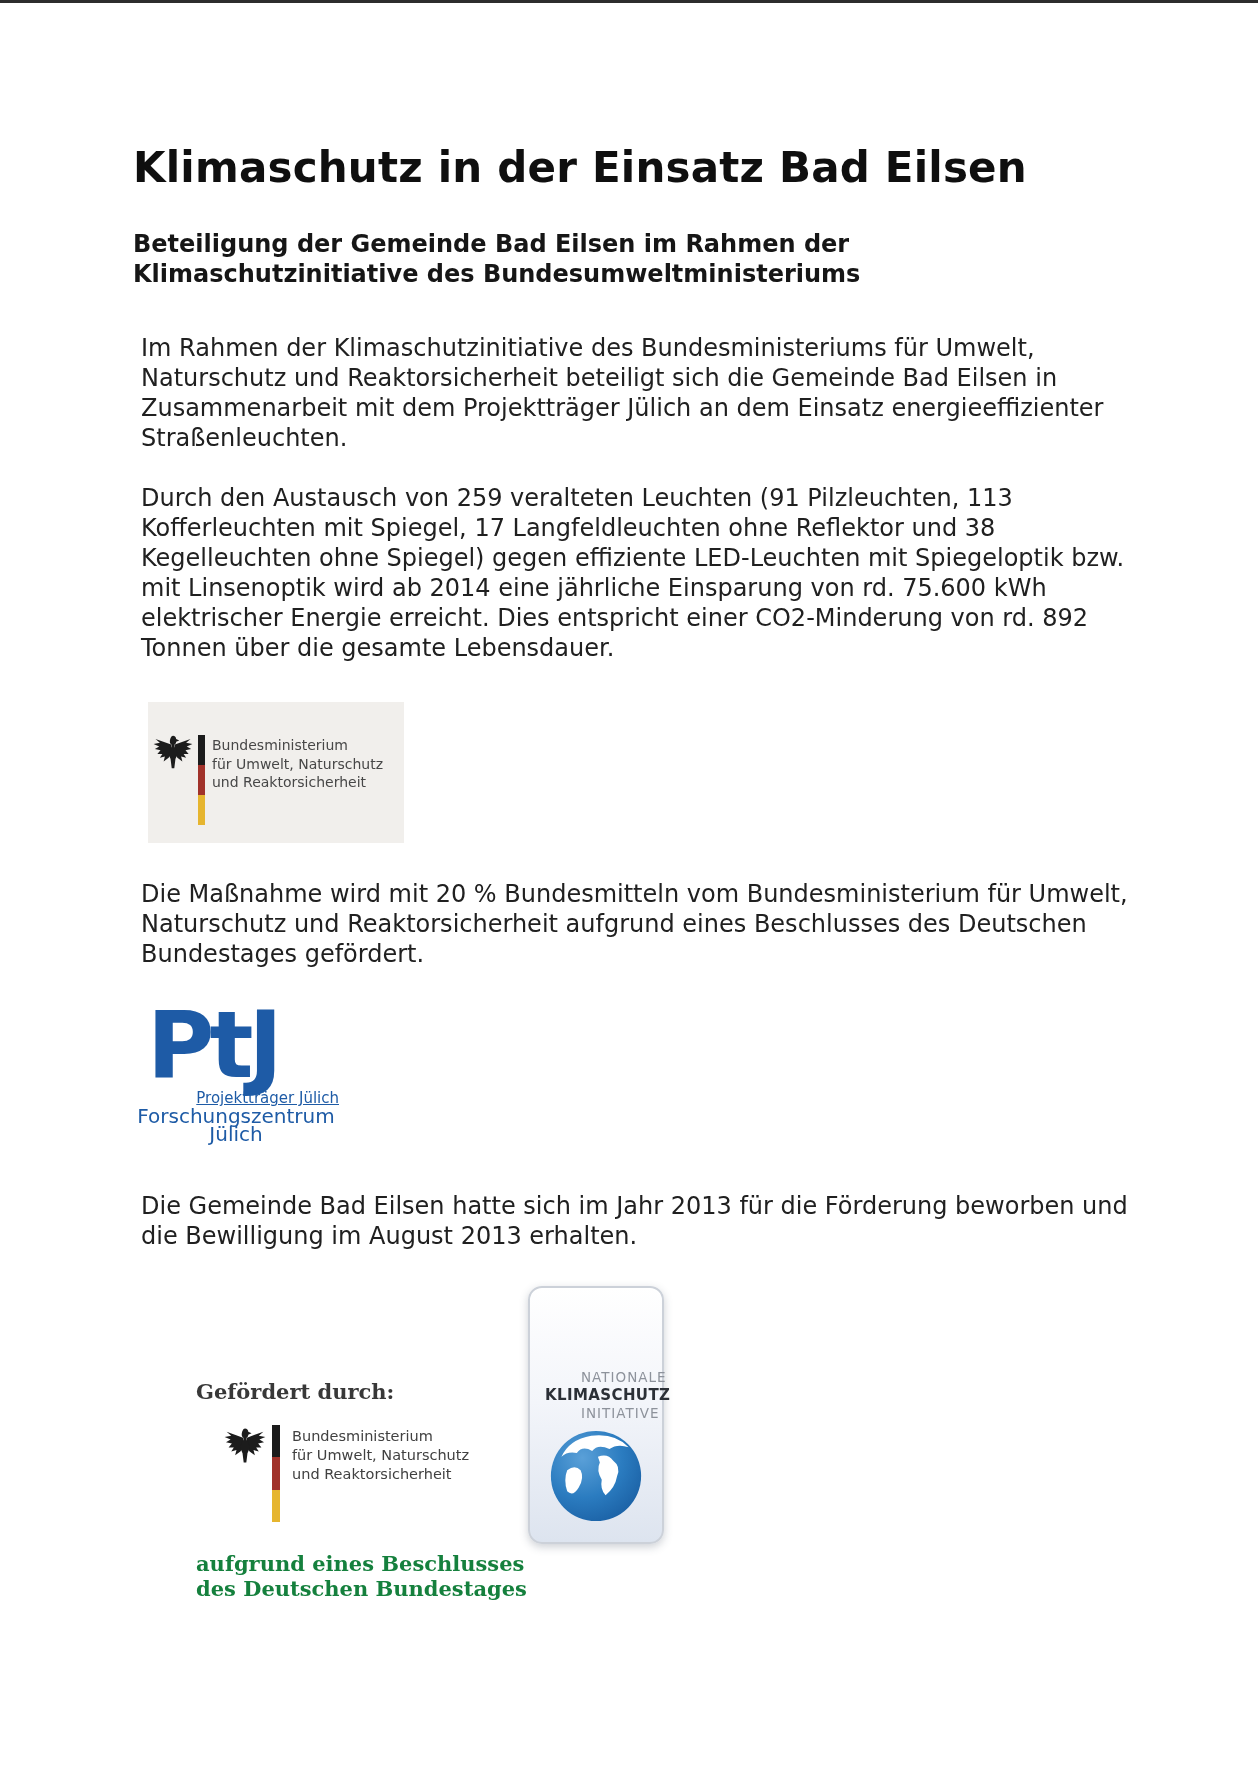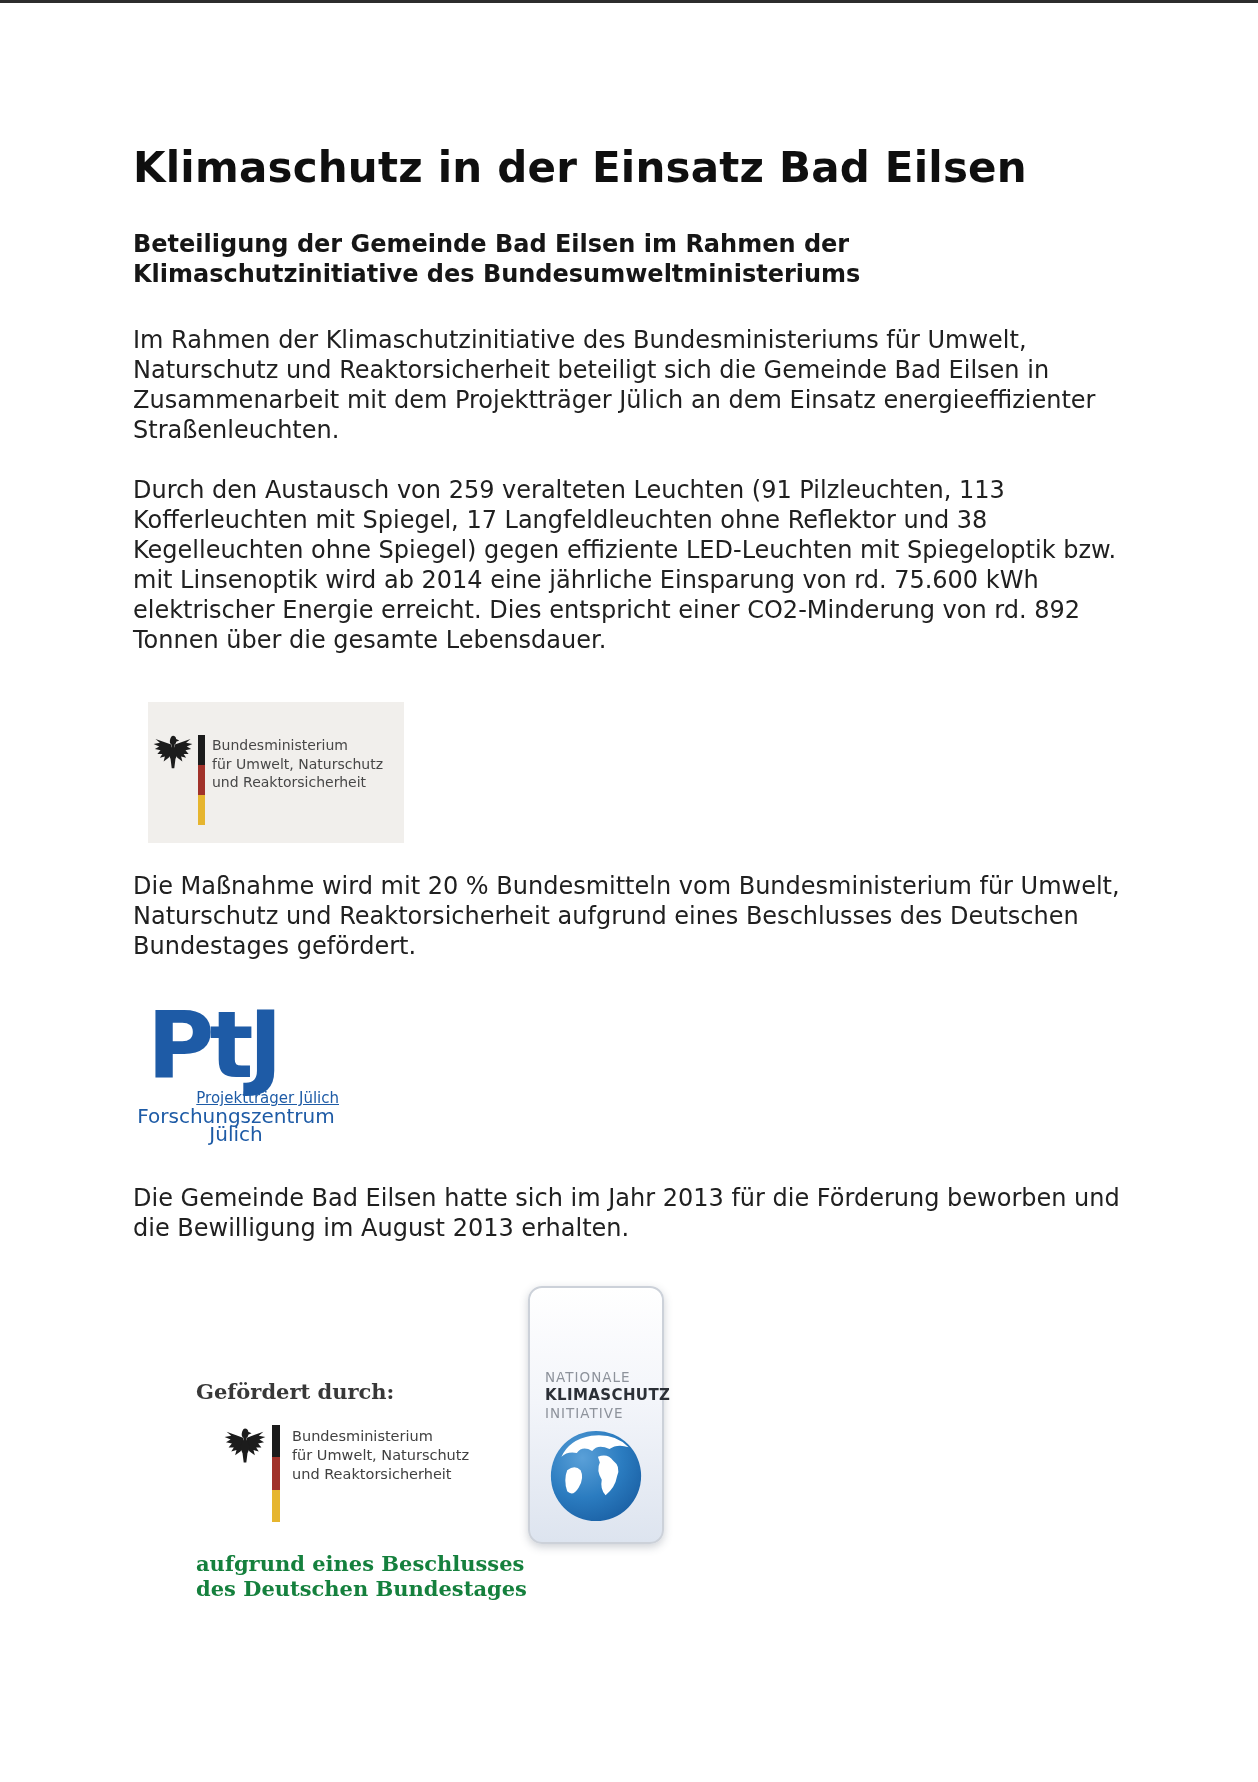--- a/index.html
+++ b/index.html
@@ -4,21 +4,21 @@
 <style>
   html,body{margin:0;padding:0;}
   body{
     width:1258px;height:1782px;background:#ffffff;position:relative;
     font-family:"DejaVu Sans","Liberation Sans",sans-serif;color:#202020;
     overflow:hidden;
   }
   .top-border{position:absolute;left:0;top:0;width:1258px;height:3px;background:#2d2d2d;}
   .title{position:absolute;left:133px;top:143px;font-size:42px;font-weight:bold;color:#0f0f0f;margin:0;white-space:nowrap;letter-spacing:0.2px;}
   .subtitle{position:absolute;left:133px;top:229px;font-size:24px;font-weight:bold;line-height:30px;color:#161616;}
-  .para{position:absolute;left:133px;width:1005px;font-size:24px;line-height:30px;margin:0;color:#202020;}
+  .para{position:absolute;left:133px;width:1005px;font-size:24px;line-height:30px;margin:8px;color:#202020;}
   .p1{top:325px;}
   .p2{top:475px;}
   .p3{top:871px;}
   .p4{top:1183px;}
 
   
   .bmu-box{position:absolute;left:148px;top:702px;width:256px;height:141px;background:#f1efec;}
   .eagle{position:absolute;display:block;}
   .eagle svg{display:block;width:100%;height:100%;}
   .stripe{position:absolute;display:flex;flex-direction:column;}
@@ -45,21 +45,21 @@
   .decision{position:absolute;left:196px;top:1551px;font-family:"DejaVu Serif","Liberation Serif",serif;font-weight:bold;font-size:21px;line-height:25px;color:#15803d;}
 
   
   .badge{
     position:absolute;left:528px;top:1286px;width:136px;height:258px;border-radius:14px;
     border:2px solid #ccd1d9;box-sizing:border-box;
     background:linear-gradient(180deg,#ffffff 0%,#f3f5fa 45%,#dde4ef 100%);
     box-shadow:0 3px 8px rgba(60,70,90,0.25);
   }
   .badge-text{position:absolute;left:15px;top:80px;}
-  .badge-l1,.badge-l3{font-size:13.5px;letter-spacing:1px;color:#8d929b;line-height:18px;}
+  .badge-l1,.badge-l3{font-size:13.5px;letter-spacing:1px;color:#8d929b;line-height:18px;margin-left:36px;}
   .badge-l2{font-size:15px;font-weight:bold;letter-spacing:0.4px;color:#2b2f36;line-height:18px;}
   .globe{position:absolute;left:18px;top:140px;width:96px;height:96px;display:block;}
   .globe svg{display:block;width:100%;height:100%;}
 </style>
 </head>
 <body>
 
 <div class="top-border"></div>
 
 <h1 class="title">Klimaschutz in der Einsatz Bad Eilsen</h1>

